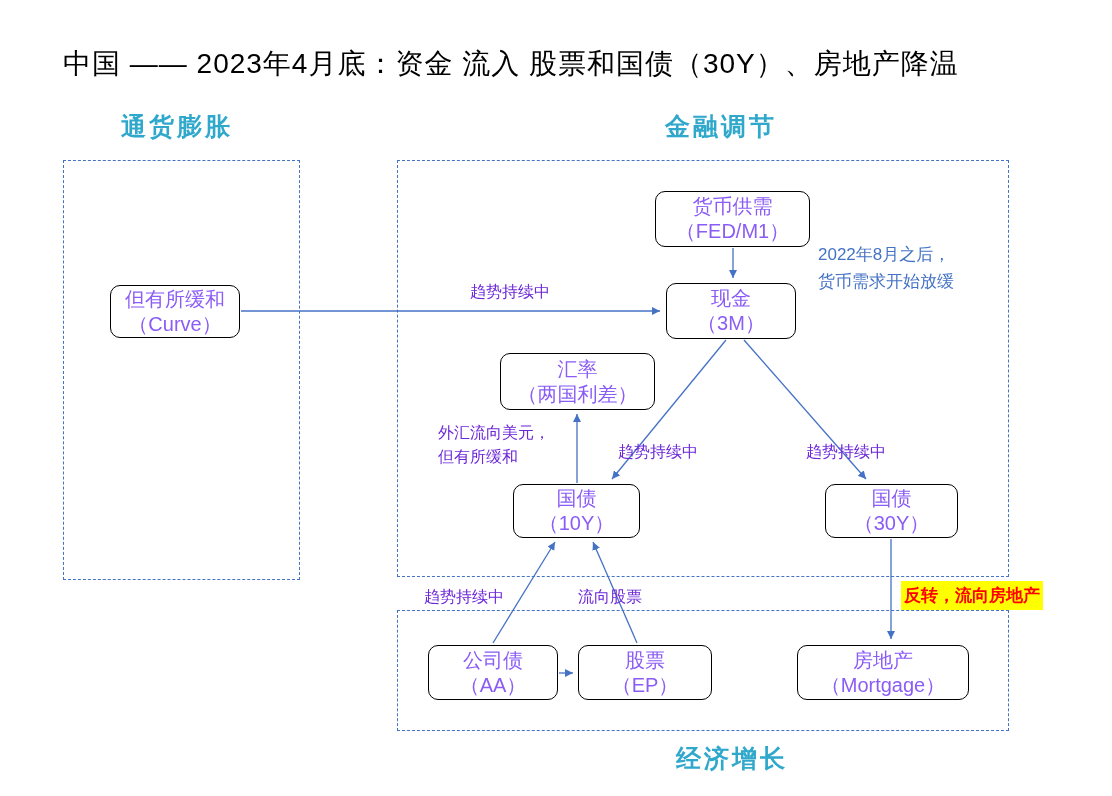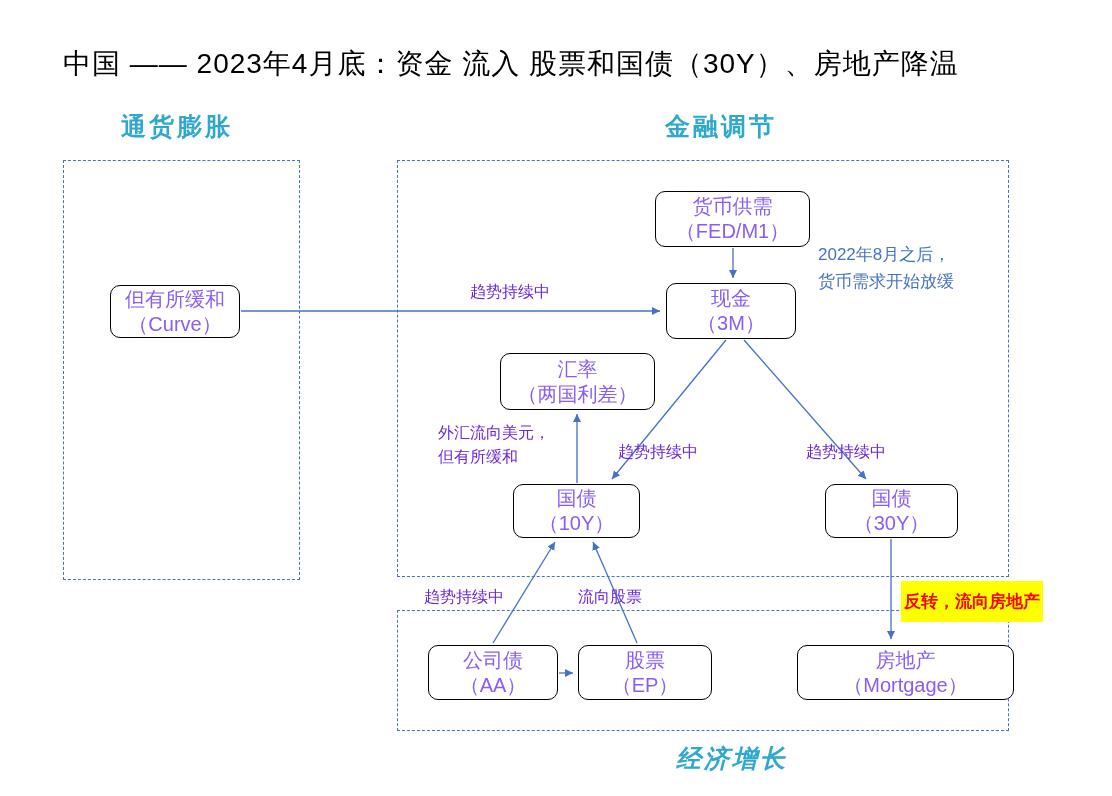--- a/index.html
+++ b/index.html
@@ -31,33 +31,33 @@
   .edge-label {
     position:absolute; font-size:16px; color:#6d28d9;
     line-height:24px; white-space:nowrap;
   }
   .annotation {
     position:absolute; font-size:17px; color:#4472C4;
     line-height:27px; white-space:nowrap;
   }
   .alert-label {
     position:absolute; font-size:17px; font-weight:700; color:#FF0000;
-    background:#FFFF00; padding:9px 3px; white-space:nowrap;
+    background:#FFFF00; padding:3px 3px; white-space:nowrap;
   }
 </style>
 </head>
 <body>
 
 <div class="canvas">
 
   <div class="title">中国 —— 2023年4月底：资金 流入 股票和国债（30Y）、房地产降温</div>
 
   <div class="section-label" style="left:121px; top:110px;">通货膨胀</div>
   <div class="section-label" style="left:665px; top:110px;">金融调节</div>
-  <div class="section-label" style="left:676px; top:742px;font-style:italic;">经济增长</div>
+  <div class="section-label" style="left:676px; top:742px;">经济增长</div>
 
   <div class="dashed-box" style="left:63px; top:160px; width:237px; height:420px;"></div>
   <div class="dashed-box" style="left:397px; top:160px; width:612px; height:417px;"></div>
   <div class="dashed-box" style="left:397px; top:610px; width:612px; height:121px;"></div>
 
   <svg class="arrows" width="1112" height="796">
     <defs>
       <marker id="arrow" markerWidth="9" markerHeight="9" refX="8" refY="4" orient="auto" markerUnits="userSpaceOnUse">
         <path d="M0,0 L8,4 L0,8 z" fill="#4472C4"></path>
       </marker>
@@ -106,21 +106,21 @@
   <div class="node" style="left:428px; top:645px; width:130px; height:55px;">
     <div>公司债</div>
     <div>（AA）</div>
   </div>
 
   <div class="node" style="left:578px; top:645px; width:134px; height:55px;justify-content:center;">
     <div>股票</div>
     <div>（EP）</div>
   </div>
 
-  <div class="node" style="left:797px; top:645px; width:217px; height:55px;">
+  <div class="node" style="left:797px; top:645px; width:172px; height:55px;">
     <div>房地产</div>
     <div>（Mortgage）</div>
   </div>
 
   <div class="edge-label" style="left:470px; top:280px;">趋势持续中</div>
 
   <div class="annotation" style="left:818px; top:241px;">
     <div>2022年8月之后，</div>
     <div>货币需求开始放缓</div>
   </div>

